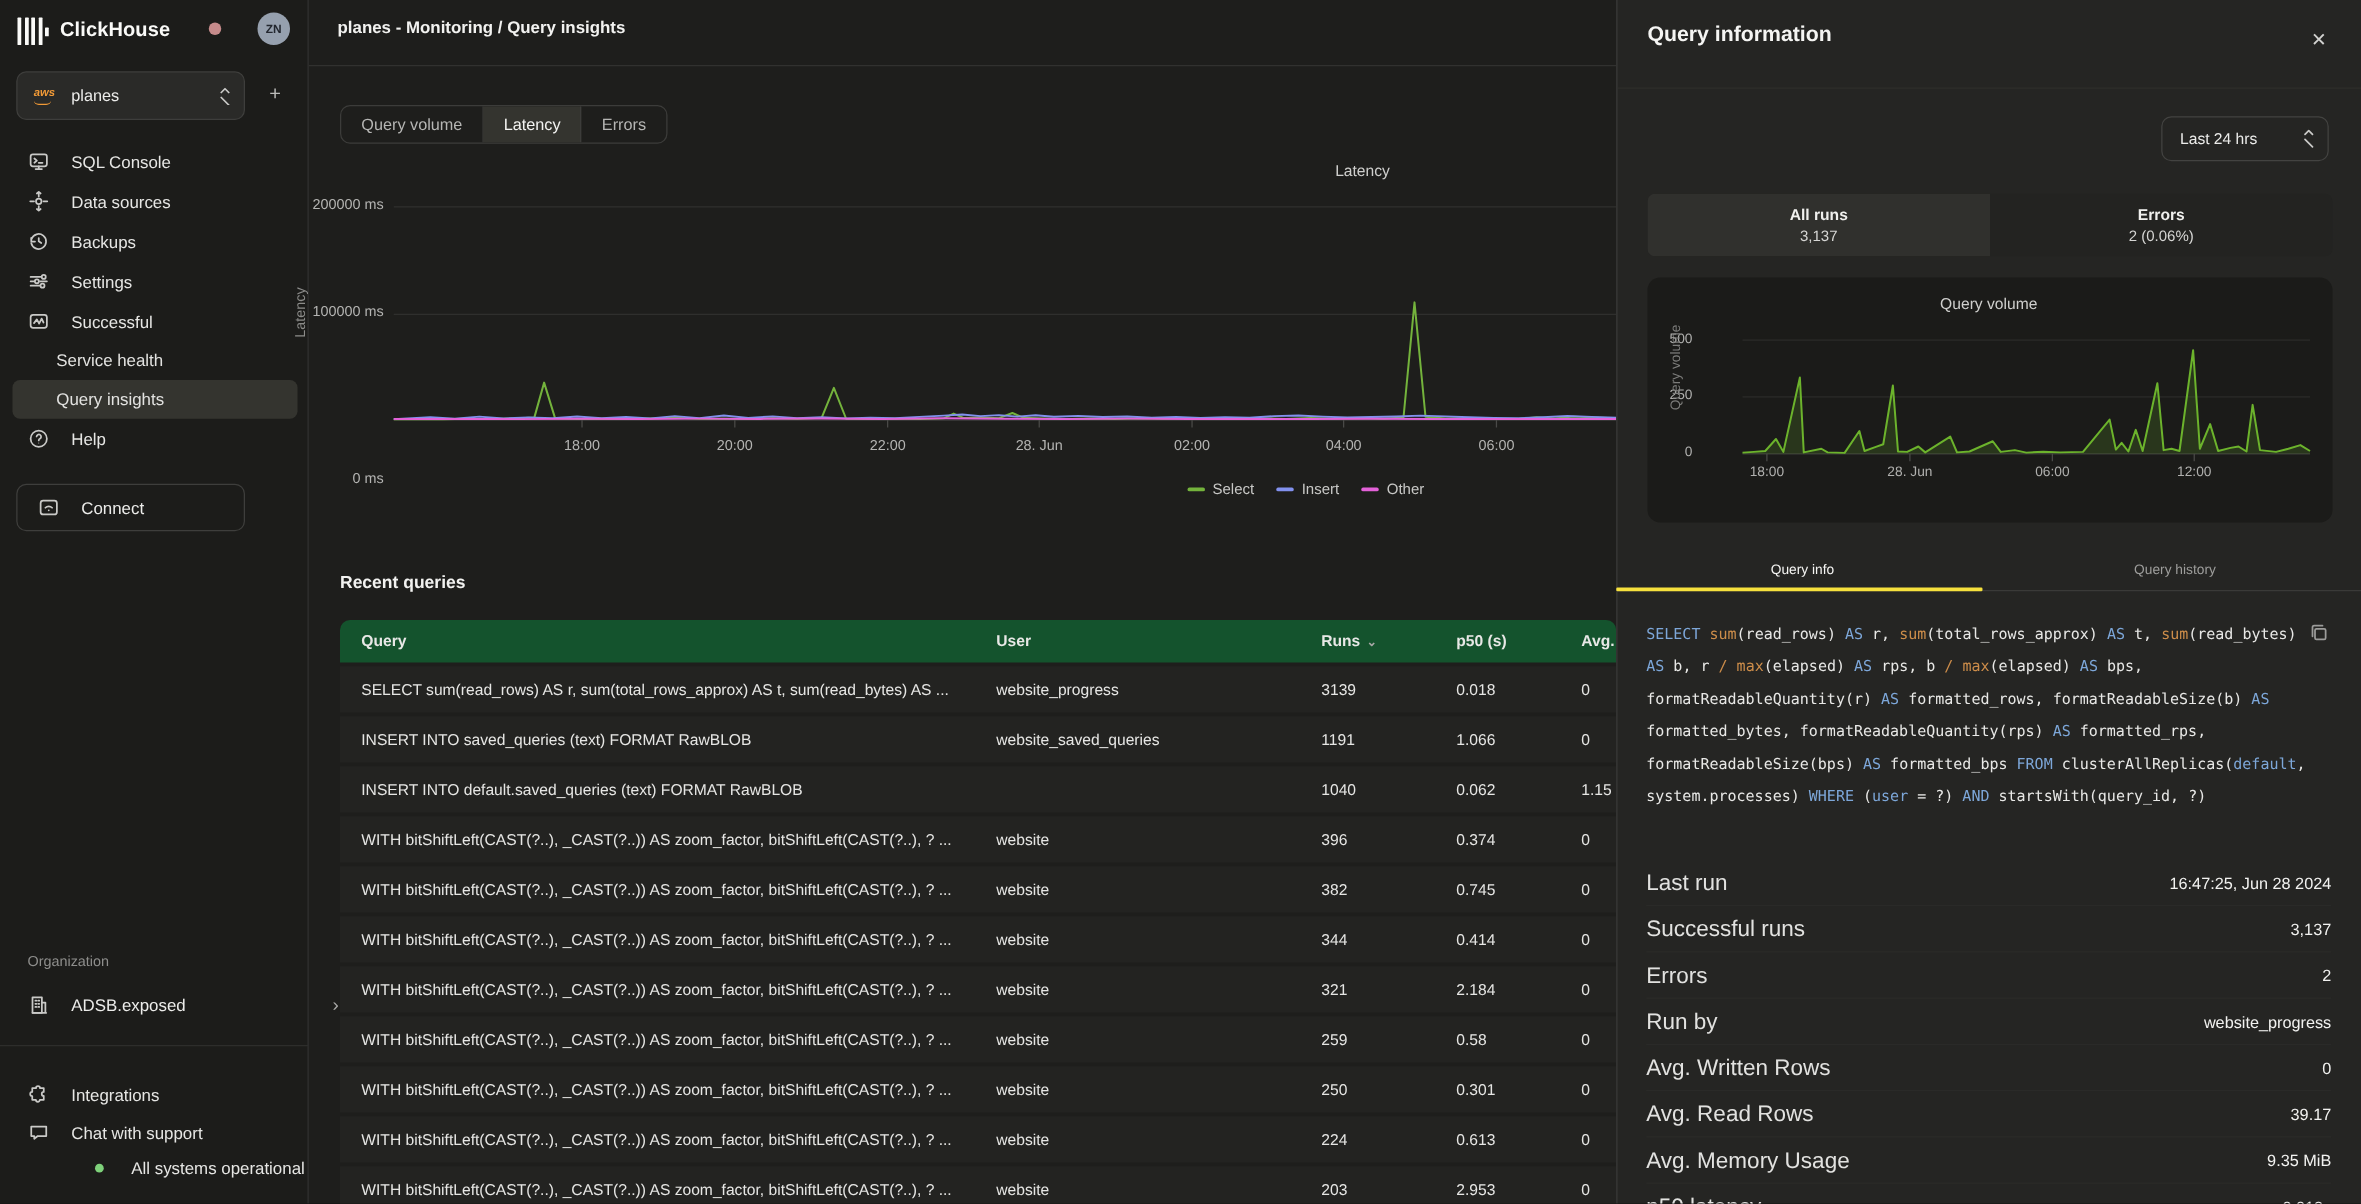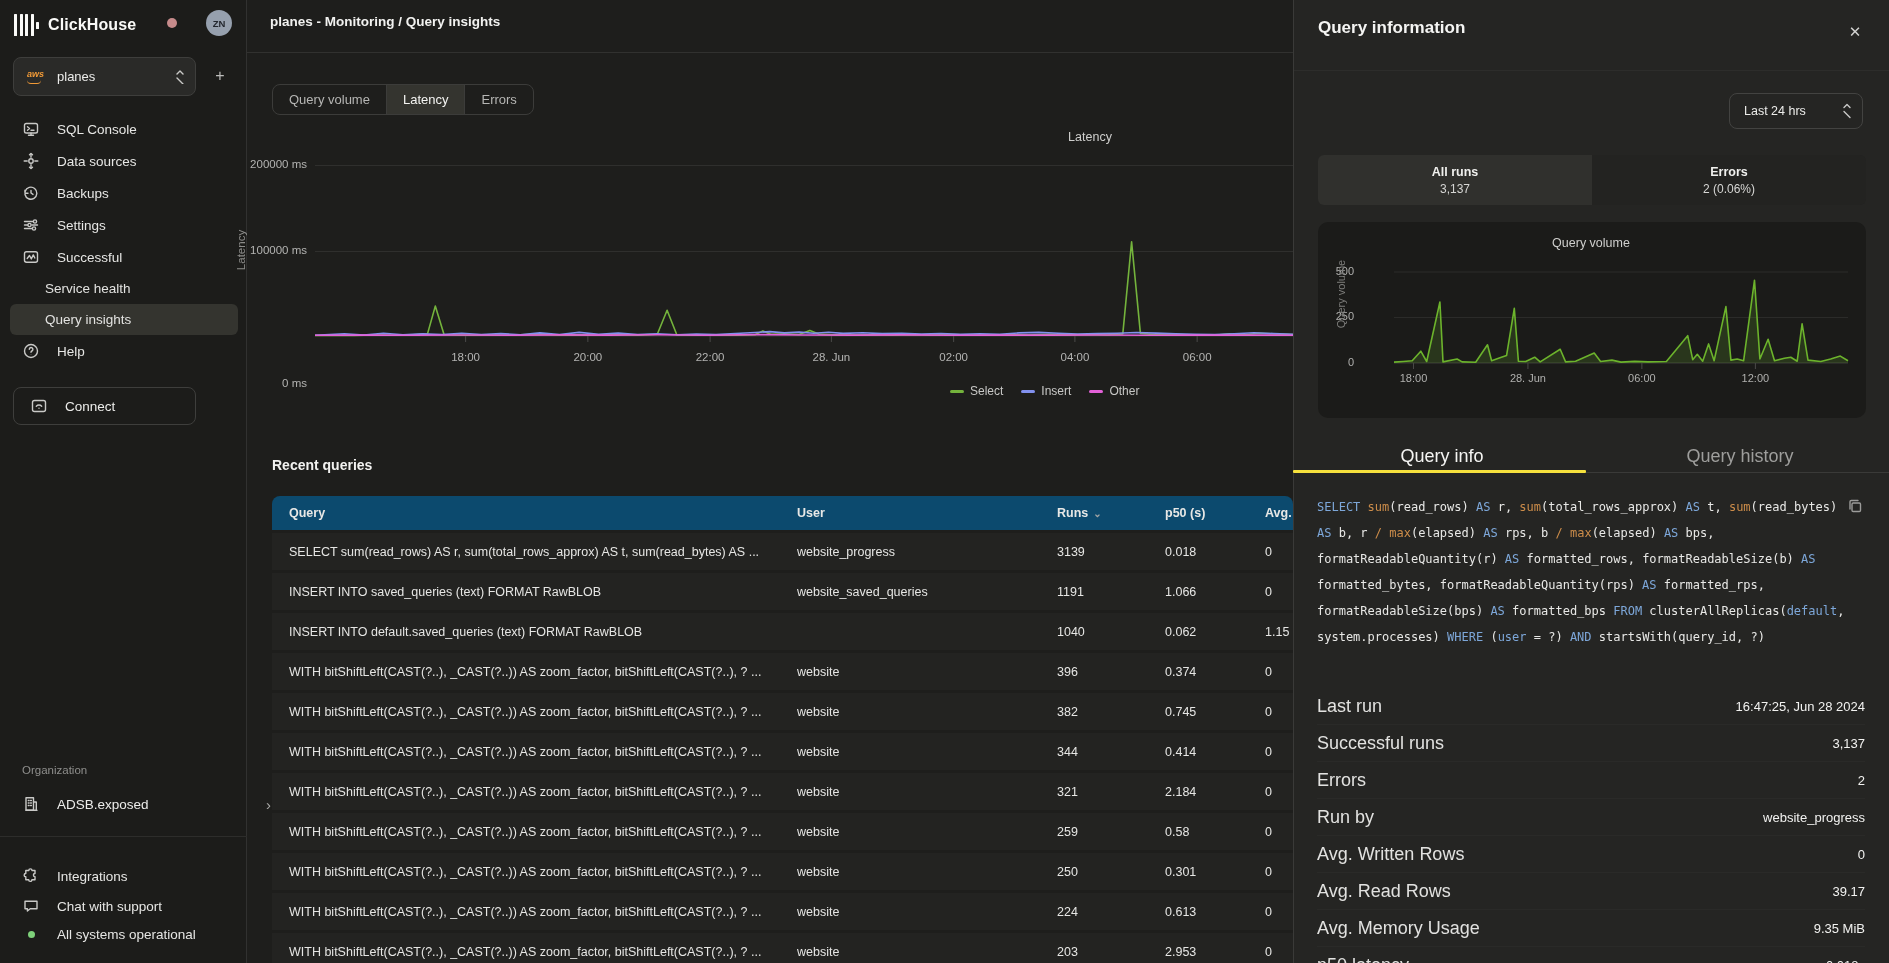--- a/index.html
+++ b/index.html
@@ -63,21 +63,21 @@
   .yaxis-name { position:absolute; left:206px; top:244px; font-size:11.5px; color:#8c8c8a; transform:rotate(-90deg); transform-origin:center; width:70px; text-align:center; }
   .gridline { position:absolute; height:1px; background:rgba(255,255,255,0.08); }
   .xlab { position:absolute; width:70px; text-align:center; font-size:11.5px; color:#b4b4b2; }
   .legend { position:absolute; left:950px; top:384px; display:flex; gap:18px; align-items:center; }
   .legend .li { display:flex; align-items:center; gap:6px; font-size:12px; color:#c8c8c6; cursor:pointer; }
   .legend .dash { width:14px; height:3px; border-radius:2px; }
 
   .rq-title { position:absolute; left:272px; top:457px; font-size:14px; font-weight:700; color:#f2f2f0; }
   .table { position:absolute; left:272px; top:496px; width:1021px; }
   .trow { display:grid; grid-template-columns:508px 260px 108px 100px 1fr; align-items:center; padding-left:17px; }
-  .thead { height:34px; background:#0c4a6e; border-radius:8px 8px 0 0; font-size:12.5px; font-weight:700; color:#e8e8e6; }
+  .thead { height:34px; background:#14532d; border-radius:8px 8px 0 0; font-size:12.5px; font-weight:700; color:#e8e8e6; }
   .tbody-row { height:37px; margin-top:3px; background:#232321; font-size:12.5px; color:#e6e6e4; cursor:pointer; }
   .cell-q { white-space:nowrap; overflow:hidden; padding-right:14px; }
   .sort-ch { font-size:10px; color:#a8a8a6; margin-left:5px; }
 
   
   .panel { position:absolute; left:1293px; top:0; width:596px; height:963px; background:#252523; border-left:1px solid #3a3a38; }
   .panel-title { position:absolute; left:24px; top:18px; font-size:17px; font-weight:700; color:#f5f5f3; }
   .close-btn { position:absolute; right:24px; top:22px; width:20px; height:20px; color:#d2d2d0; font-size:15px; display:flex; align-items:center; justify-content:center; cursor:pointer; }
   .panel-divider { position:absolute; left:0; top:70px; width:596px; height:1px; background:#38383677; }
   .range-select { position:absolute; right:26px; top:93px; width:134px; height:36px; border:1px solid #434341; border-radius:8px; display:flex; align-items:center; justify-content:space-between; padding:0 10px 0 14px; font-size:12.5px; color:#ececea; cursor:pointer; }
@@ -88,21 +88,21 @@
   .toggle .seg .t { font-size:12.5px; font-weight:700; color:#f0f0ee; }
   .toggle .seg .v { font-size:12px; color:#d6d6d4; }
 
   .vol-card { position:absolute; left:24px; top:222px; width:548px; height:196px; background:#1b1b19; border-radius:10px; }
   .vol-title { position:absolute; left:0; top:236px; width:596px; text-align:center; font-size:12.5px; color:#cfcfcd; }
   .vol-ylab { position:absolute; left:1322px; width:32px; text-align:right; font-size:11px; color:#b0b0ae; }
   .vol-yaxis-name { position:absolute; left:1296px; top:288px; width:90px; text-align:center; font-size:11px; color:#7e7e7c; transform:rotate(-90deg); }
   .vol-xlab { position:absolute; width:70px; text-align:center; font-size:11px; color:#b0b0ae; }
 
   .ptabs { position:absolute; left:0; top:440px; width:596px; height:33px; display:grid; grid-template-columns:1fr 1fr; border-bottom:1px solid #3a3a38; }
-  .ptabs .pt { display:flex; align-items:center; justify-content:center; font-size:18px; color:#9e9e9c; cursor:pointer; }
+  .ptabs .pt { display:flex; align-items:center; justify-content:center; font-size:11px; color:#9e9e9c; cursor:pointer; }
   .ptabs .pt.active { color:#f5f5f3; }
   .ptab-underline { position:absolute; left:0; top:470px; width:293px; height:3px; background:#f6e13d; border-radius:1px; }
 
   .code { position:absolute; left:24px; top:494px; width:548px; font-family:"DejaVu Sans Mono", monospace; font-size:12px; line-height:26px; white-space:pre; color:#e8e8e6; }
   .code .k { color:#7da7d9; }
   .code .f { color:#cd8d4a; }
   .copy-btn { position:absolute; right:26px; top:498px; width:16px; height:16px; cursor:pointer; }
 
   .stats { position:absolute; left:24px; top:688px; width:548px; }
   .stat-row { height:37px; display:flex; align-items:center; justify-content:space-between; border-bottom:1px solid #32323077; }
@@ -238,21 +238,21 @@
       <span class="lbl">Integrations</span>
     </div>
     <div class="foot-item" style="top:891px;">
       <span class="ic">
           <svg class="icon" width="18" height="18" viewBox="0 0 18 18">
             <path d="M3 4.2h12v7.6H8.2L5.4 14v-2.2H3z"></path>
           </svg>
         </span>
       <span class="lbl">Chat with support</span>
     </div>
-    <div class="foot-item" style="top:919px;">
+    <div class="foot-item" style="top:919px;margin-left:48px;">
       <span class="ic">
           <span class="status-dot"></span>
         </span>
       <span class="lbl">All systems operational</span>
     </div>
   </div>
 
   <div class="main-header-title">planes - Monitoring / Query insights</div>
   <div class="main-header-line"></div>
 

